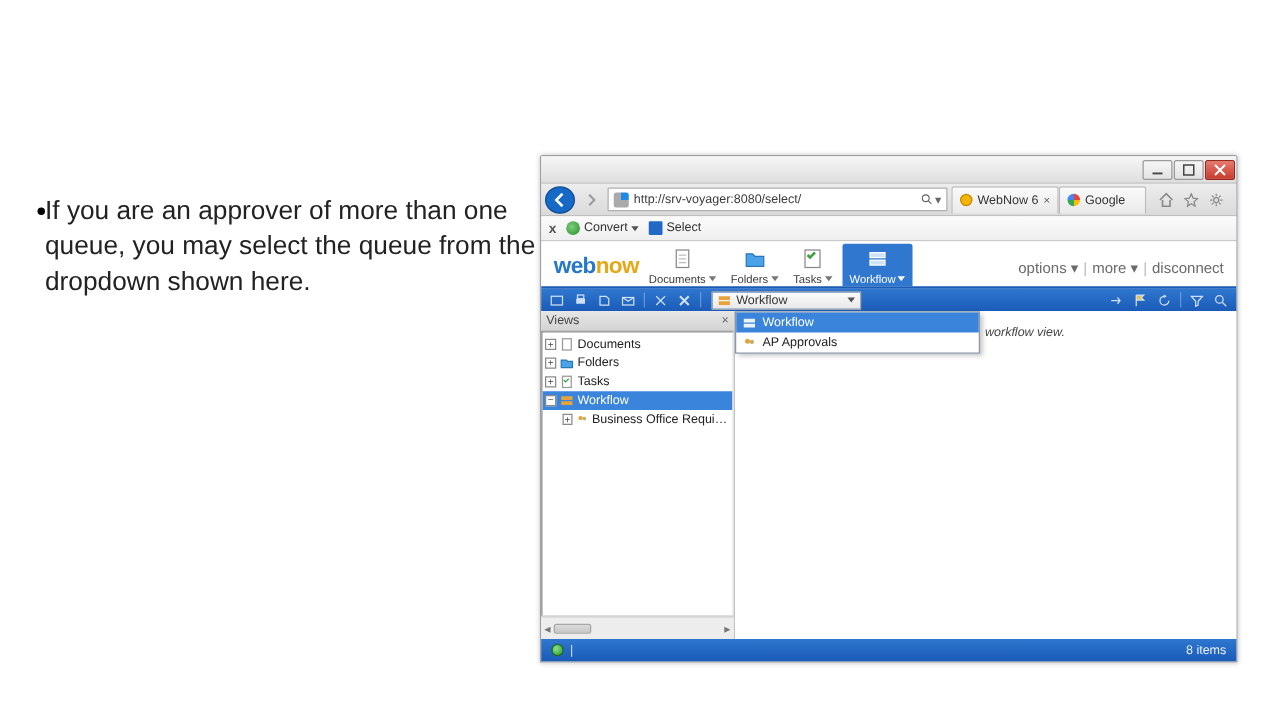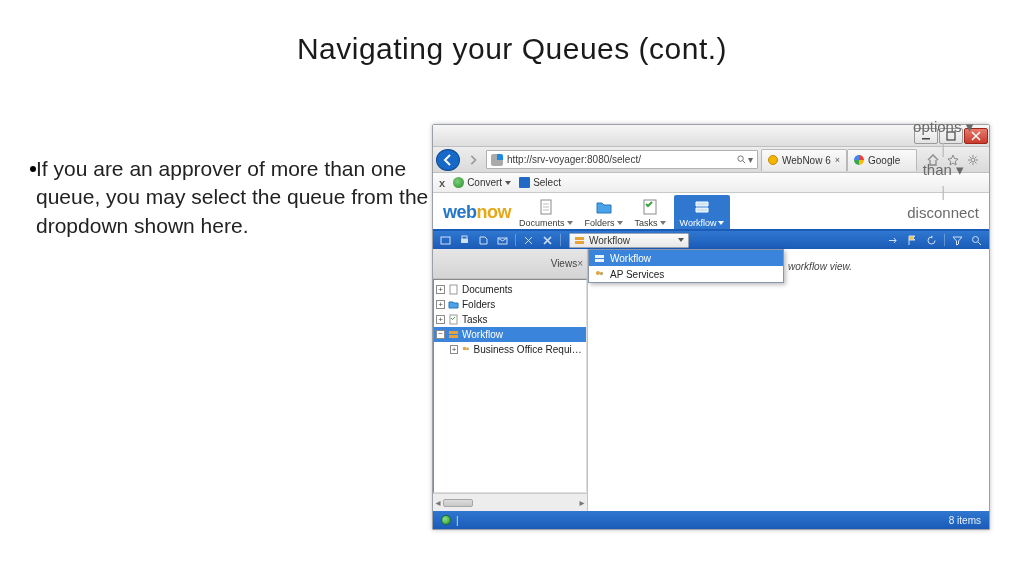--- a/index.html
+++ b/index.html
@@ -68,42 +68,42 @@
   }
   .logo { font-size:18px; font-weight:700; letter-spacing:-.5px; padding-bottom:6px;}
   .logo .w1{color:#2477c9;} .logo .w2{color:#e6a817;}
   .navitem { display:flex; flex-direction:column; align-items:center; gap:1px; font-size:9px; color:#3a3a3a; padding:2px 4px 1px; cursor:pointer;}
   .navitem .nico { width:20px; height:20px; display:flex; align-items:center; justify-content:center;}
   .navitem .lbl { display:flex; align-items:center; gap:2px;}
   .navitem.active { background:#2f77cf; color:#fff; border-radius:2px 2px 0 0; padding:2px 6px 1px;}
   .navitem.active .lbl { color:#fff;}
   .nico svg { width:18px; height:18px;}
   .appheader .spacer { flex:1;}
-  .appheader .rightlinks { font-size:15px; color:#6a6a6a; padding-bottom:8px; display:flex; gap:4px; align-items:center;flex-direction:column;}
+  .appheader .rightlinks { font-size:12px; color:#6a6a6a; padding-bottom:8px; display:flex; gap:4px; align-items:center;}
   .rightlinks .sep { color:#bbb;}
 
   .bluebar {
     height:18px; background:linear-gradient(#2f77cf,#1a5bb8); display:flex; align-items:center; padding:0 6px; gap:6px;
   }
   .bluebar .bico { width:13px; height:13px; display:flex; align-items:center; justify-content:center;}
   .bluebar svg { width:11px; height:11px; fill:#cfe0f5;}
   .bluebar .divider { width:1px; height:12px; background:rgba(255,255,255,.3);}
   .bluebar .dd {
     margin-left:2px; height:15px; background:linear-gradient(#fbfbfb,#e8e8e8); border:1px solid #9aa6b5; border-radius:1px;
     display:flex; align-items:center; gap:4px; padding:0 4px; font-size:10px; color:#333; min-width:120px;
   }
   .dd .dico { width:11px; height:11px;}
   .dd .dtxt { flex:1;}
   .bluebar .spacer { flex:1;}
 
   .content { flex:1; display:flex; position:relative; background:#fff; min-height:0;}
   .views {
     width:155px; background:linear-gradient(#f0f0f0,#e4e4e4); border-right:1px solid #c2c2c2; display:flex; flex-direction:column; font-size:10px; color:#222;
   }
-  .views-hdr { height:30px; background:linear-gradient(#e6e6e6,#d4d4d4); border-bottom:1px solid #c2c2c2; display:flex; align-items:center; justify-content:flex-end; padding:0 4px; font-size:10px; color:#444;}
+  .views-hdr { height:16px; background:linear-gradient(#e6e6e6,#d4d4d4); border-bottom:1px solid #c2c2c2; display:flex; align-items:center; justify-content:space-between; padding:0 4px; font-size:10px; color:#444;}
   .views-hdr .vx { color:#666; font-size:10px;}
   .tree { flex:1; background:#fff; border:1px inset #ddd; margin:0; overflow:hidden; padding:2px 0;}
   .trow { display:flex; align-items:center; gap:3px; height:15px; padding-left:2px; white-space:nowrap; overflow:hidden;}
   .trow.l1 { padding-left:2px;}
   .trow.l2 { padding-left:16px;}
   .tplus { width:9px; height:9px; border:1px solid #8a8a8a; background:#fff; font-size:8px; line-height:7px; text-align:center; color:#444;}
   .trow .ticon { width:11px; height:11px; display:flex; align-items:center; justify-content:center;}
   .trow.sel { background:#3a85db; color:#fff;}
   .trow.sel .tlbl { color:#fff;}
   .tlbl { font-size:10px; color:#222; overflow:hidden; text-overflow:ellipsis;}
@@ -122,21 +122,20 @@
   .statusbar {
     height:18px; background:linear-gradient(#2f77cf,#1a5bb8); color:#e8f0fb; display:flex; align-items:center; justify-content:space-between; padding:0 8px; font-size:10px;
   }
   .statusbar .sleft { display:flex; align-items:center; gap:5px;}
   .sball { width:10px; height:10px; background:radial-gradient(circle at 35% 35%, #8de08d, #2a9a2a); border-radius:50%; border:1px solid #1e6e1e;}
 </style>
 </head>
 <body>
 
 <div class="slide">
-  <div class="slide-title">Navigating your Queues (cont.)</div>
 
   <div class="bullet-area">
     <div class="bullet">
       <span class="dot"></span>
       <span class="txt">If you are an approver of more than one queue, you may select the queue from the dropdown shown here.</span>
     </div>
   </div>
 
   <div class="browser">
 
@@ -271,21 +270,21 @@
           </span>
         <span class="lbl">
             <span>Workflow</span>
             <span class="caretd" style="border-top-color:#fff;"></span>
           </span>
       </div>
       <div class="spacer"></div>
       <div class="rightlinks">
         <span><span>options</span> ▾</span>
         <span class="sep">|</span>
-        <span><span>than</span> ▾</span>
+        <span><span>more</span> ▾</span>
         <span class="sep">|</span>
         <span>disconnect</span>
       </div>
     </div>
 
     <div class="bluebar">
       <span class="bico">
           <svg viewBox="0 0 11 11">
             <rect x="1" y="2" width="9" height="7" fill="none" stroke="#cfe0f5"></rect>
           </svg>
@@ -432,21 +431,21 @@
                   <rect x="1" y="2" width="9" height="3" fill="#fff" opacity=".9"></rect>
                   <rect x="1" y="6" width="9" height="3" fill="#fff" opacity=".9"></rect>
                 </svg></span>
             <span>Workflow</span>
           </div>
           <div class="drow">
             <span class="dico2"><svg viewBox="0 0 11 11">
                   <circle cx="4" cy="4" r="2" fill="#e8a23a"></circle>
                   <circle cx="7.5" cy="4.5" r="1.7" fill="#bfae6a"></circle>
                 </svg></span>
-            <span>AP Services</span>
+            <span>AP Approvals</span>
           </div>
         </div>
       </div>
     </div>
 
     <div class="statusbar">
       <div class="sleft">
         <span class="sball"></span>
         <span style="color:#cfe0f5;">|</span>
       </div>

